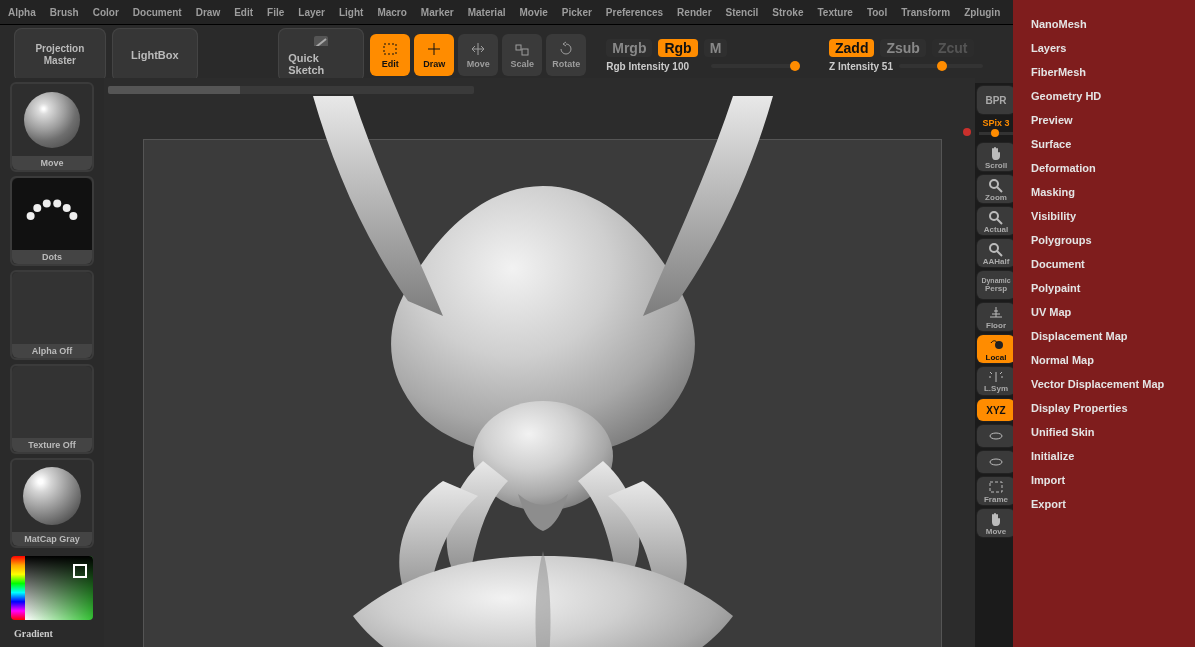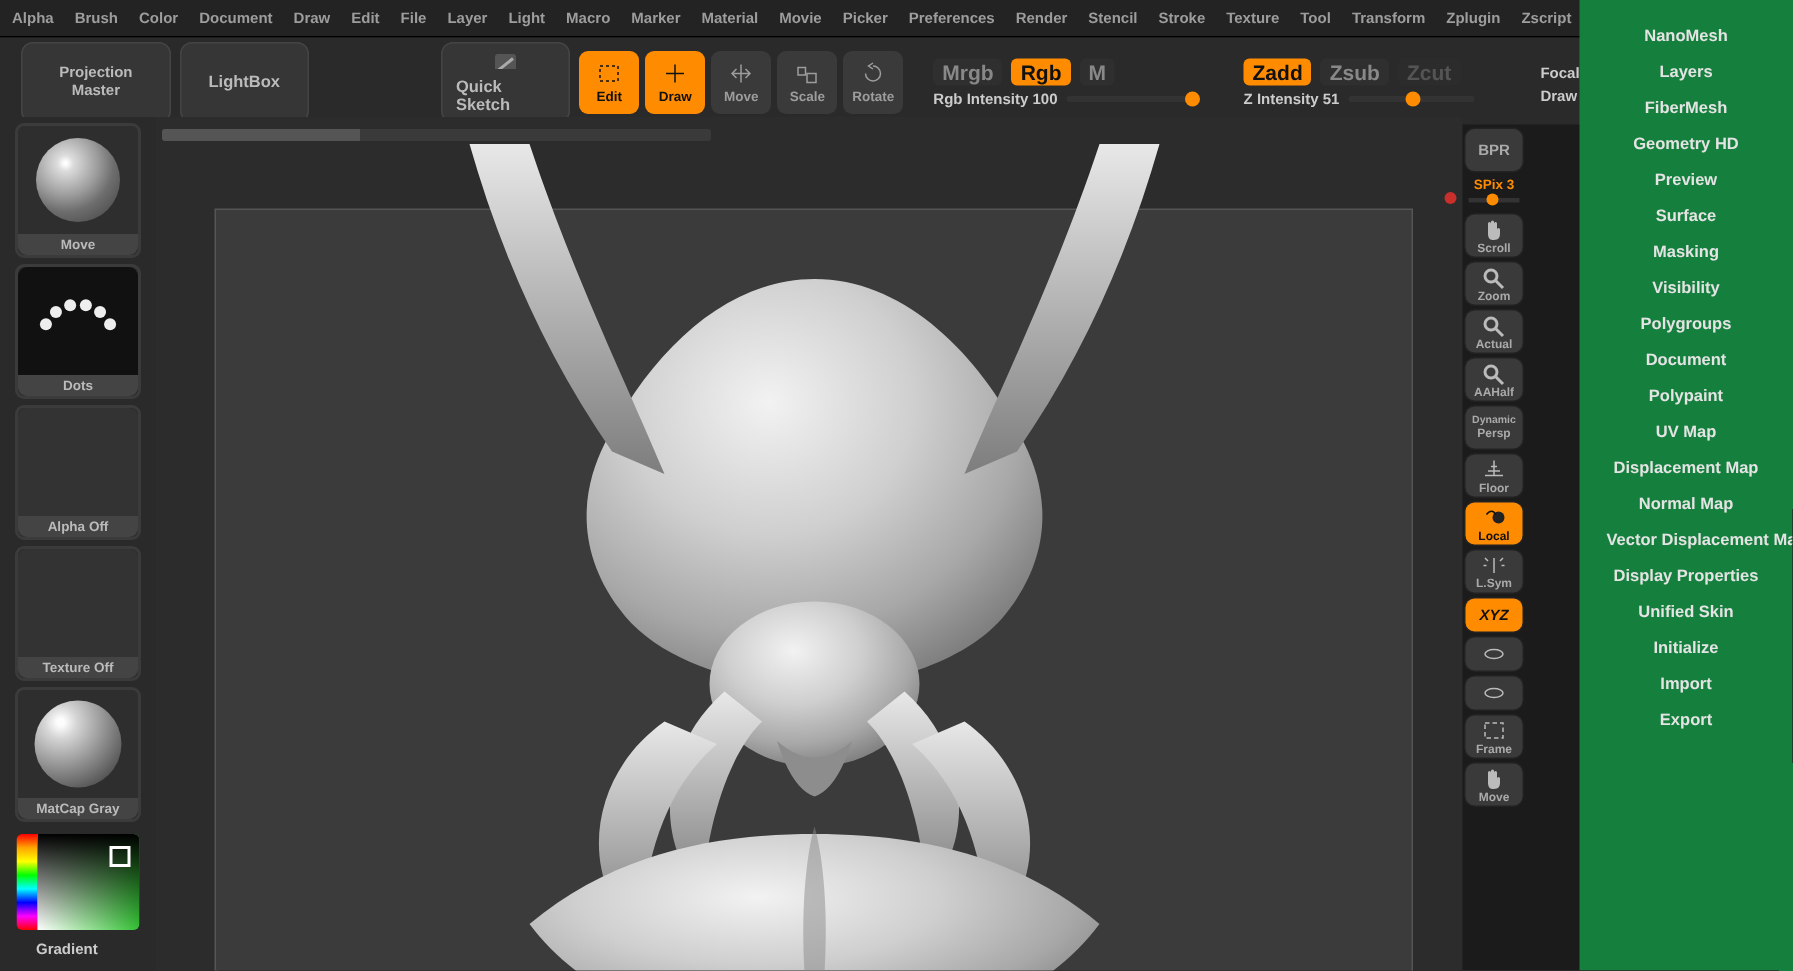--- a/index.html
+++ b/index.html
@@ -56,23 +56,23 @@
                #34c234;}
   .colorpick .hue{position:absolute;left:0;top:0;width:14px;bottom:0;
     background:linear-gradient(to bottom,red,orange,yellow,lime,cyan,blue,magenta,red);}
   .right-rail{position:absolute;right:178px;top:86px;bottom:0;width:42px;
     display:flex;flex-direction:column;align-items:center;gap:4px;}
   .railbtn{width:38px;height:28px;background:#3a3a3a;border-radius:6px;
     display:flex;flex-direction:column;align-items:center;justify-content:center;
     font-size:8px;color:#aaa;cursor:pointer;box-shadow:0 0 0 1px #222;}
   .railbtn.on{background:#ff8c00;color:#111;}
   .railbtn svg{pointer-events:none;}
-  .railbtn.short{height:22px;font-style:italic;}
-  .side-panel{position:absolute;right:0;top:0;bottom:0;width:142px;background:#15803d;
-    padding:12px;box-sizing:border-box;overflow:hidden;text-align:center;}
+  .railbtn.short{height:22px;}
+  .side-panel{position:absolute;right:0;top:0;bottom:0;width:182px;background:#7f1d1d;
+    padding:12px;box-sizing:border-box;overflow:hidden;}
   .side-panel .item{color:#e4e4e4;font-size:11px;padding:6px 6px;cursor:pointer;
     white-space:nowrap;}
   .canvas{position:absolute;left:104px;right:220px;top:78px;bottom:0;
     background:#2c2c2c;}
   .docframe{position:absolute;left:40px;top:62px;right:34px;bottom:-80px;
     background:#3b3b3b;box-shadow:0 0 0 1px #555;}
   .tinybar{position:absolute;left:4px;top:8px;width:42%;height:8px;
     background:linear-gradient(to right,#555 0,#555 36%,#3a3a3a 36%,#3a3a3a 100%);
     border-radius:2px;}
   .reddot{position:absolute;right:4px;top:50px;width:8px;height:8px;border-radius:50%;
@@ -155,21 +155,21 @@
         <span>Rotate</span>
       </div>
     </div>
 
   <div class="tagbox" style="margin-left:14px;">
     <div class="tagrow" id="chan-tags">
         <span class="tag">Mrgb</span>
         <span class="tag on">Rgb</span>
         <span class="tag">M</span>
       </div>
-    <div style="display:flex;align-items:center;gap:6px;">
+    <div style="display:flex;align-items:center;gap:22px;">
       <span class="val-label">Rgb Intensity 100</span>
       <div class="slider">
         <div class="dot" id="dot-rgb" style="left: 79px;"></div>
       </div>
     </div>
   </div>
 
   <div class="tagbox" style="margin-left:28px;">
     <div class="tagrow" id="z-tags">
       <span class="tag on">Zadd</span>
@@ -238,21 +238,21 @@
       <div class="prev">
         <div class="sphere2"></div>
       </div>
       <div class="lbl">MatCap Gray</div>
     </div>
     <div class="colorpick">
       <div class="hue"></div>
       <div class="sat"></div>
       <div style="position:absolute;right:6px;top:8px;width:10px;height:10px;border:2px solid #fff;"></div>
     </div>
-    <div style="font-size: 10px; color: rgb(204, 204, 204); padding: 4px; align-self: flex-start; margin-left: 20px;">Gradient</div>
+    <div style="font-size: 10px; color: rgb(204, 204, 204); padding: 4px; align-self: flex-start; margin-left: 10px; font-family: Liberation Serif, serif;">Gradient</div>
   </div>
 
 <div class="canvas">
   <div class="tinybar"></div>
   <div class="reddot"></div>
   <div class="docframe">
     <svg class="sculpt" width="620" height="700" viewBox="0 0 620 700">
       <defs>
         <radialGradient id="g1" cx="40%" cy="30%" r="80%">
           <stop offset="0%" stop-color="#f2f2f2"></stop>
@@ -381,20 +381,21 @@
     </div>
   </div>
 
 <div class="side-panel" id="sidep">
     <div class="item">NanoMesh</div>
     <div class="item">Layers</div>
     <div class="item">FiberMesh</div>
     <div class="item">Geometry HD</div>
     <div class="item">Preview</div>
     <div class="item">Surface</div>
+    <div class="item">Deformation</div>
     <div class="item">Masking</div>
     <div class="item">Visibility</div>
     <div class="item">Polygroups</div>
     <div class="item">Document</div>
     <div class="item">Polypaint</div>
     <div class="item">UV Map</div>
     <div class="item">Displacement Map</div>
     <div class="item">Normal Map</div>
     <div class="item">Vector Displacement Map</div>
     <div class="item">Display Properties</div>

